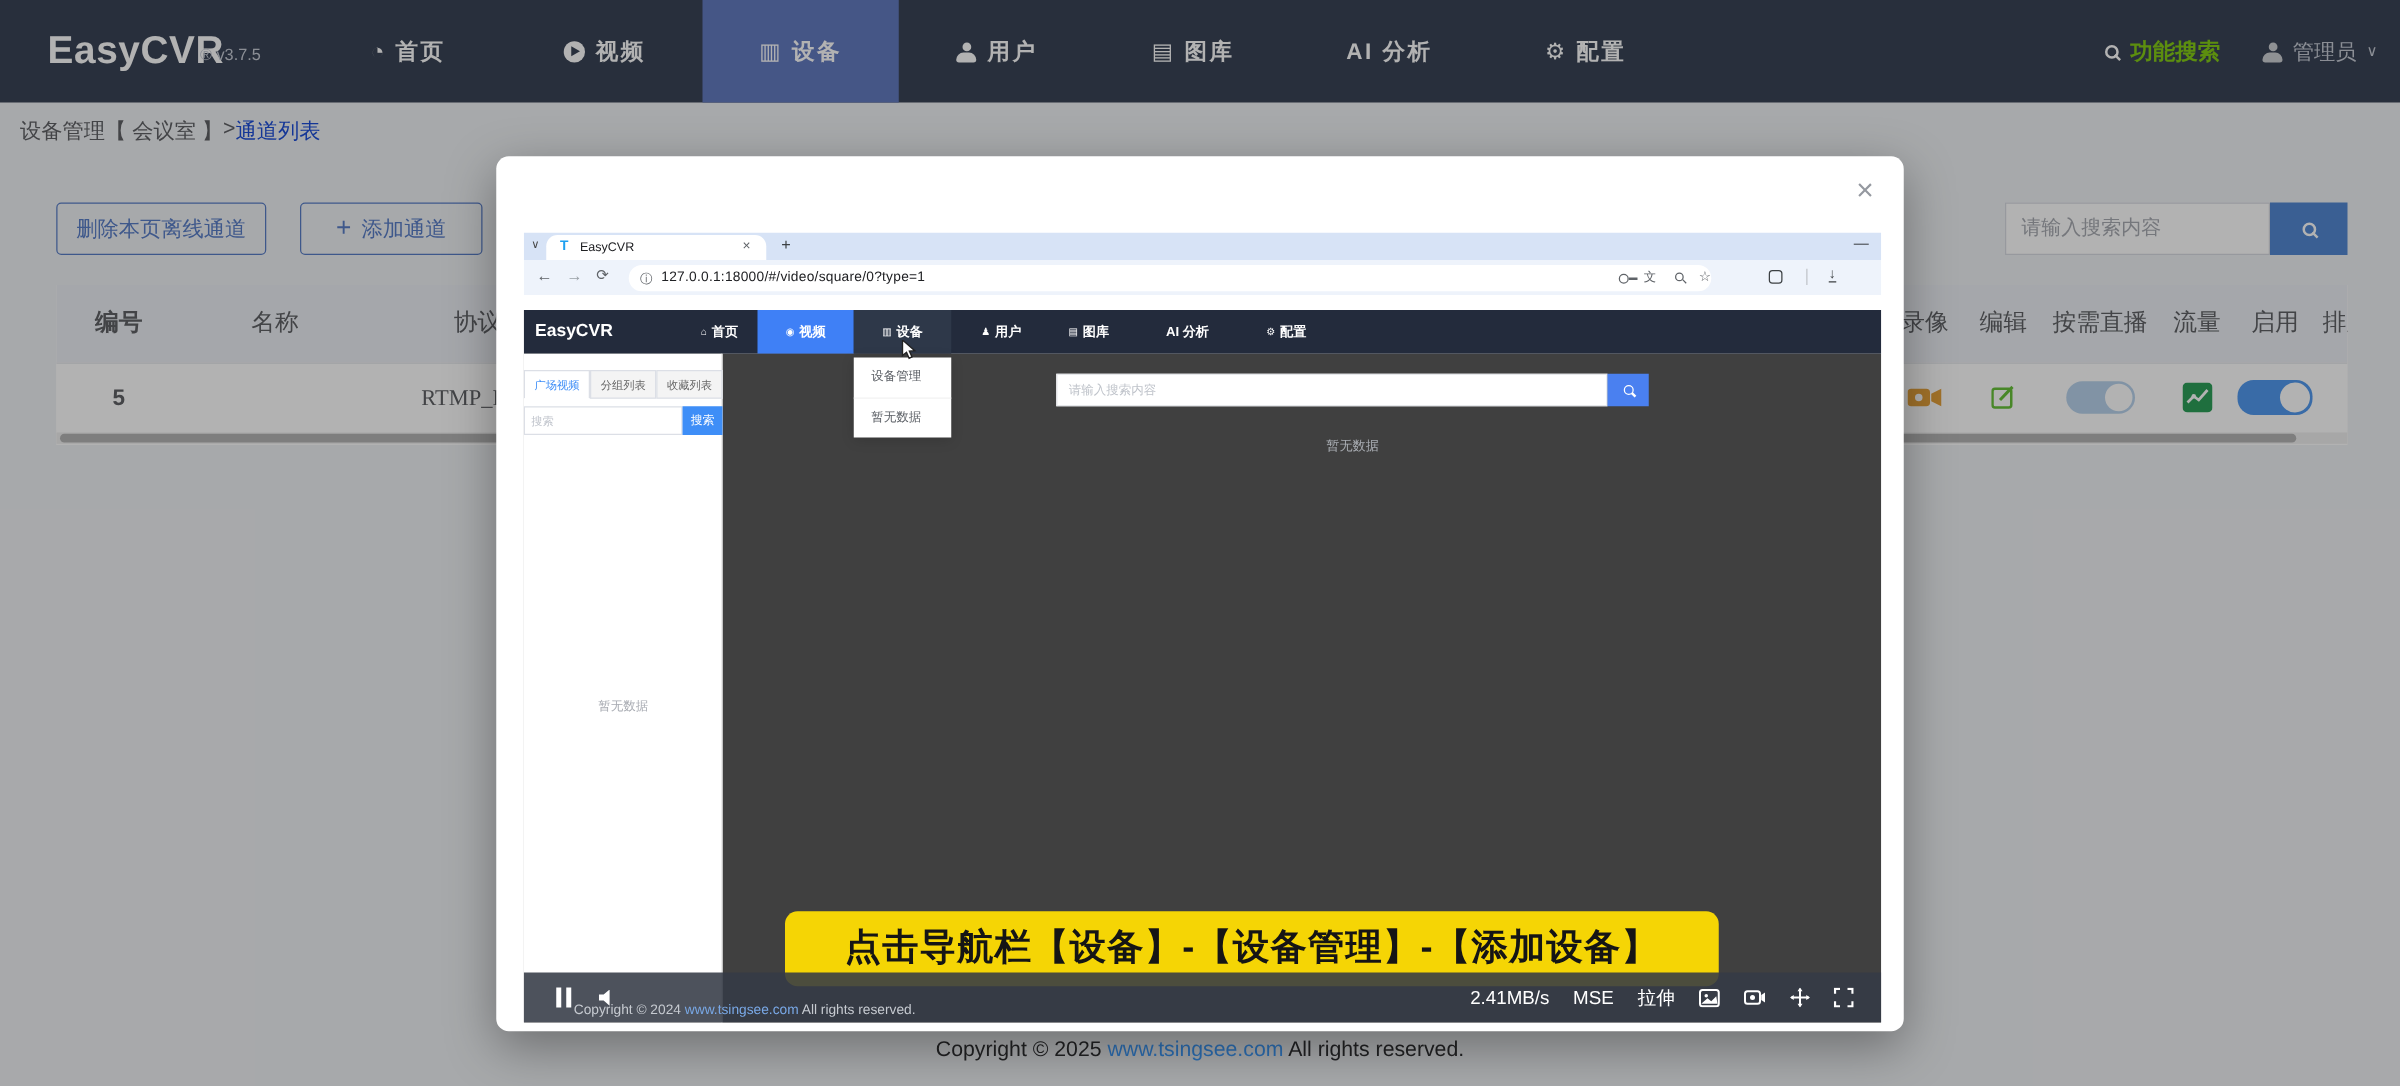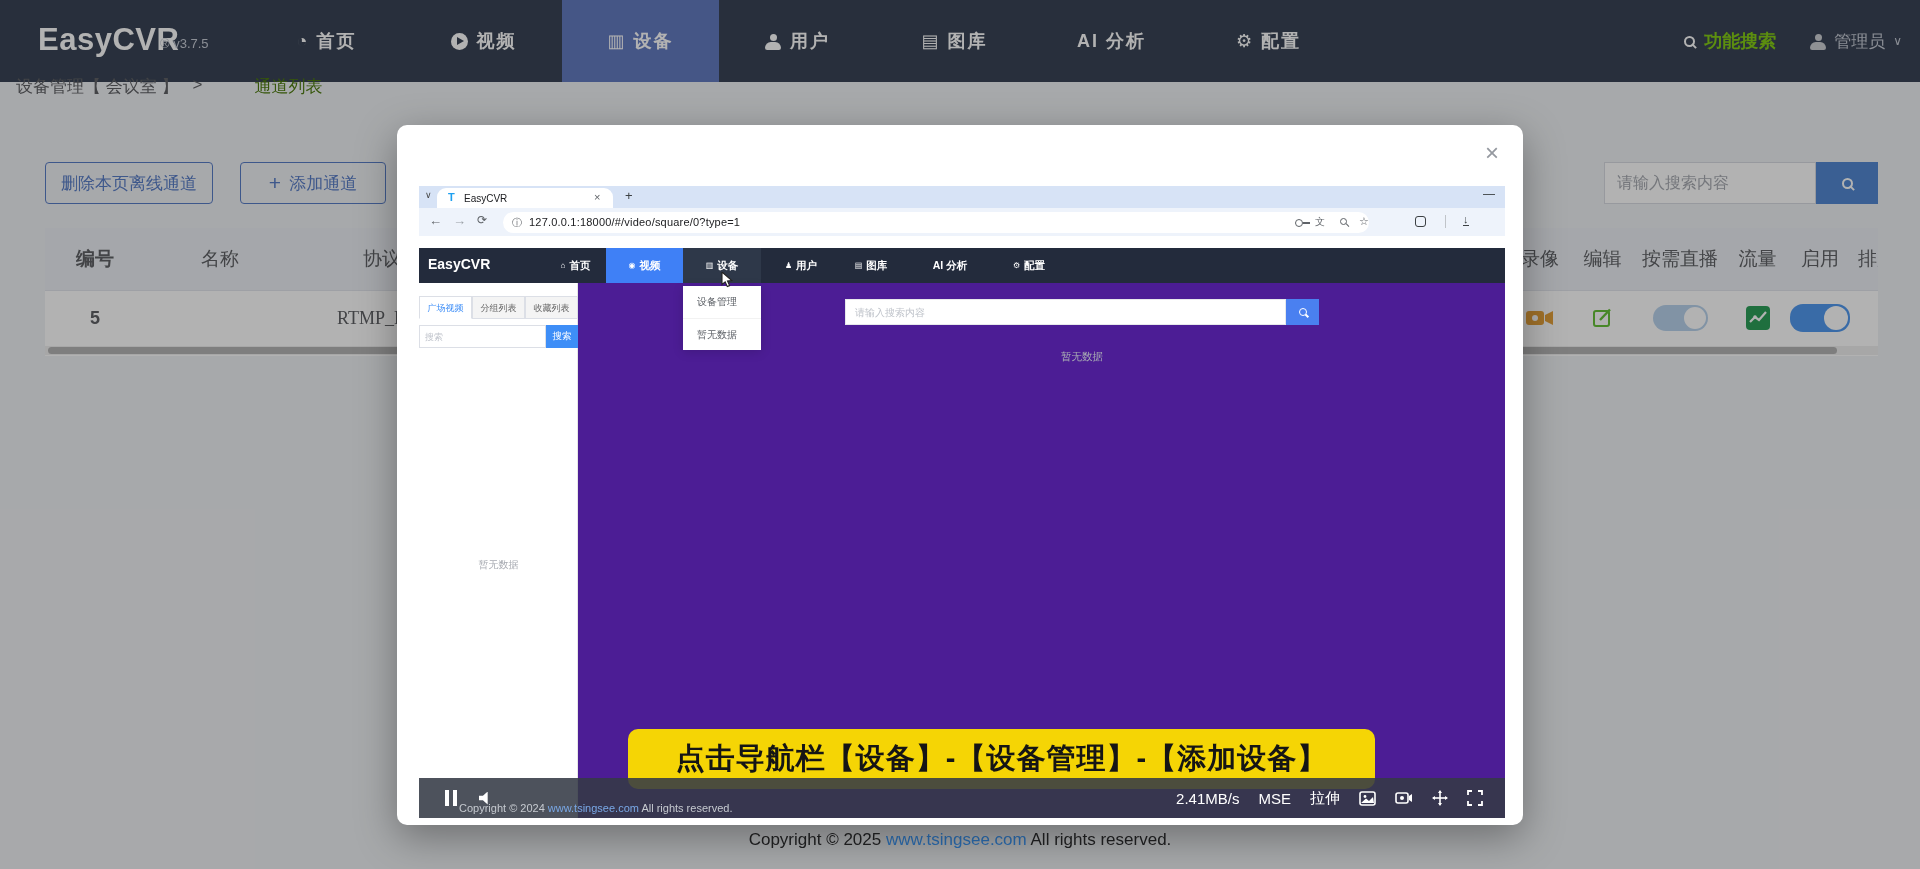--- a/index.html
+++ b/index.html
@@ -21,22 +21,22 @@
   .icon-person::before { content:""; position:absolute; left:4.5px; top:0; width:7px; height:7px; border-radius:50%; background:#fff; }
   .icon-person::after { content:""; position:absolute; left:0; top:8px; width:16px; height:8px; border-radius:8px 8px 3px 3px; background:#fff; }
   .topnav-right { position:absolute; right:18px; top:0; height:82px; display:flex; align-items:center; gap:34px; }
   .func-search { display:flex; align-items:center; gap:9px; color:#84cc16; font-size:18px; font-weight:600; cursor:pointer; }
   .icon-mag { display:inline-block; width:11px; height:11px; border:2px solid #fff; border-radius:50%; position:relative; }
   .icon-mag::after { content:""; position:absolute; width:2px; height:6px; background:#fff; right:-2px; bottom:-4px; transform:rotate(-45deg); }
   .admin-box { display:flex; align-items:center; gap:8px; color:#c7ccd6; font-size:17px; cursor:pointer; }
   .chev { font-size:12px; color:#c7ccd6; }
 
   
-  .breadcrumb { position:absolute; left:16px; top:75px; display:flex; gap:14px; font-size:17px; color:#606266; z-index:1; }
-  .breadcrumb .cur { color:#4d7c0f;margin-left:38px; }
+  .breadcrumb { position:absolute; left:16px; top:93px; display:flex; gap:0; font-size:17px; color:#606266; z-index:1; }
+  .breadcrumb .cur { color:#1d4ed8; }
 
   
   .btn-outline { position:absolute; top:162px; height:42px; border:1px solid #5a7fc8; color:#5a7fc8; background:transparent;
                  font-size:17px; border-radius:4px; display:flex; align-items:center; justify-content:center; gap:8px; cursor:pointer; z-index:1; font-family:inherit; }
   .btn-del { left:45px; width:168px; }
   .btn-add { left:240px; width:146px; }
   .plus-g { font-size:21px; font-weight:400; }
   .search-wrap { position:absolute; top:162px; left:1604px; width:274px; height:42px; display:flex; z-index:1; }
   .search-wrap input { width:212px; height:42px; border:1px solid #d9dce3; background:#fff; padding:0 12px; font-size:16px; color:#333; outline:none; font-family:inherit; }
   .search-wrap input::placeholder { color:#a8abb2; }
@@ -104,21 +104,21 @@
   .i-ic { font-size:8px; font-weight:400; }
   .i-video { left:187px; width:77px; background:#3f80f6; }
   .i-device { left:264px; width:78px; background:#2e3849; }
 
   .dropdown { position:absolute; left:264px; top:100px; width:78px; height:64px; background:#fff; box-shadow:0 2px 10px rgba(0,0,0,.15); z-index:5; }
   .dd-item { height:32px; line-height:32px; padding-left:14px; font-size:10px; color:#5c6066; cursor:pointer; }
   .dd-item + .dd-item { border-top:1px solid #f2f2f2; }
 
   .cursor-ic { position:absolute; left:302px; top:86px; z-index:6; }
 
-  .ipage { position:absolute; left:0; top:97px; width:1086px; height:546px; background:#4c1d95;font-family:Liberation Serif, serif; }
+  .ipage { position:absolute; left:0; top:97px; width:1086px; height:546px; background:#404040;font-family:Liberation Serif, serif; }
   .ipanel { position:absolute; left:0; top:0; width:159px; height:535px; background:#fff; border-right:1px solid #e6e6e6; }
   .ptabs { position:absolute; left:0; top:13px; display:flex; }
   .ptab { width:53px; height:23px; line-height:22px; text-align:center; font-size:9px; color:#666; background:#f4f4f4; border:1px solid #dcdfe6; cursor:pointer; }
   .ptab.active { background:#fff; color:#3e8ef7; border-bottom-color:#fff; }
   .psearch { position:absolute; left:0; top:42px; display:flex; }
   .psearch input { width:127px; height:23px; border:1px solid #dcdfe6; background:#fff; font-size:9px; padding:0 5px; outline:none; font-family:inherit; }
   .psearch input::placeholder { color:#c0c4cc; }
   .psearch .pbtn { width:32px; height:23px; background:#3e8ef7; color:#fff; font-size:9.5px; border:none; cursor:pointer; font-family:inherit; }
   .pempty { position:absolute; left:0; top:275px; width:159px; text-align:center; font-size:10px; color:#a8abb2; }
 

